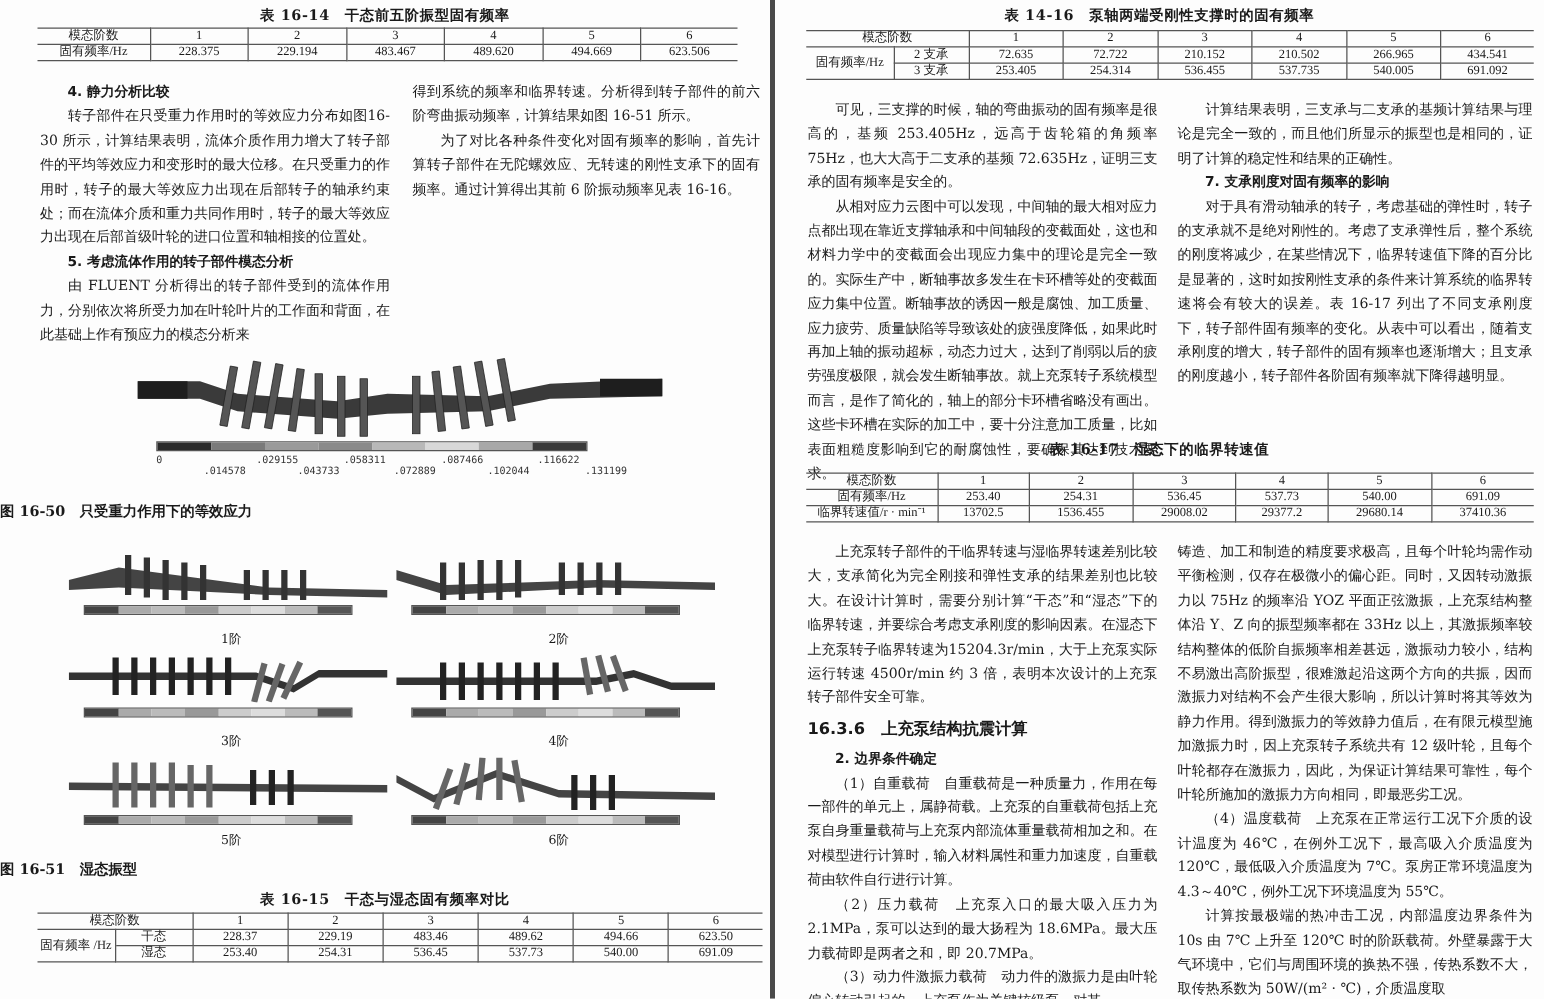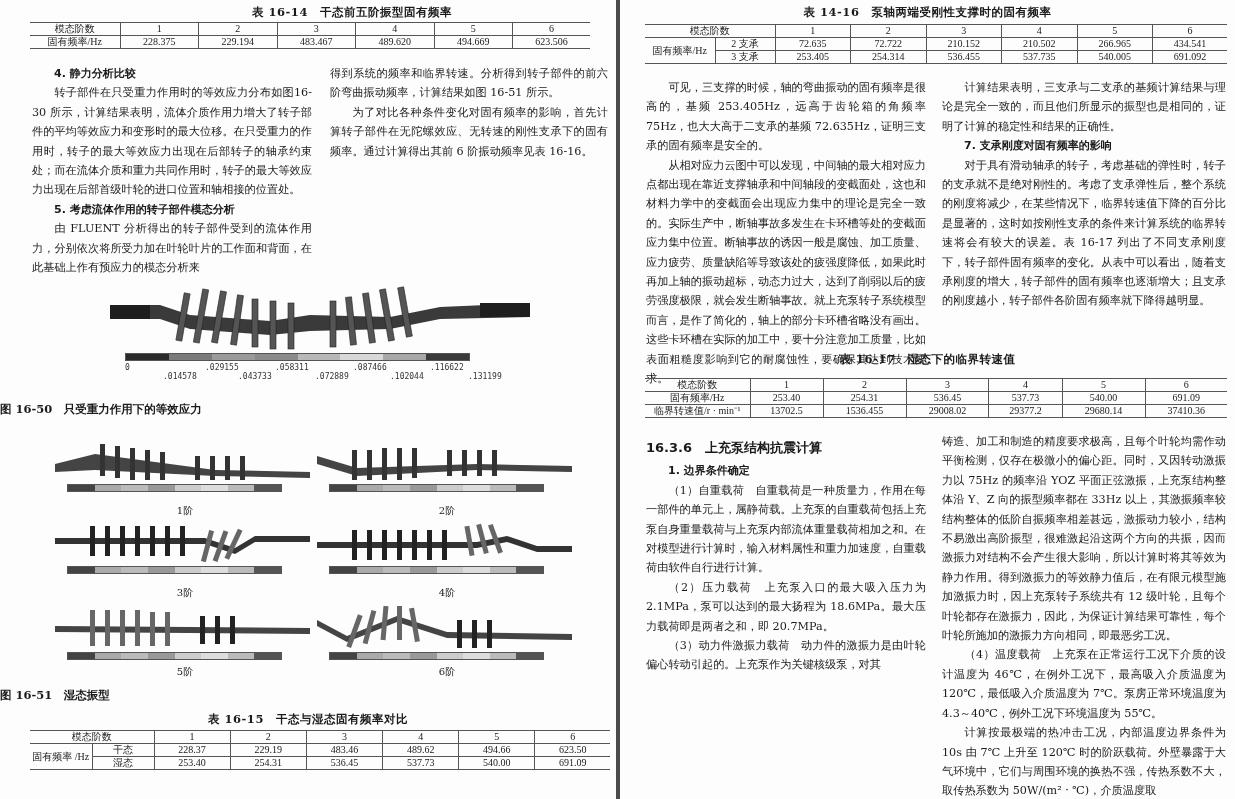--- a/index.html
+++ b/index.html
@@ -28,21 +28,21 @@
   .colorbar { position: absolute; height: 8px; display: flex; border: 1px solid #555; }
   .colorbar span { flex: 1; }
   .ticks { position: absolute; font-family: "DejaVu Sans Mono", "Liberation Mono", monospace; font-size: 8px; color: #333; white-space: nowrap; }
   .modelabel { position: absolute; font-size: 10px; text-align: center; width: 40px; }
 </style>
 </head>
 <body>
 
 <div class="page page-left">
 
-  <div class="tcap" style="left:0;top:5px;width:616px;margin-left:44px;">表 16-14　干态前五阶振型固有频率</div>
+  <div class="tcap" style="left:0;top:5px;width:616px;">表 16-14　干态前五阶振型固有频率</div>
   <table class="dt" style="left:30px;top:22px;width:560px;">
     <tbody>
         <tr>
       <td style="width:90px">模态阶数</td>
       <td>1</td>
       <td>2</td>
       <td>3</td>
       <td>4</td>
       <td>5</td>
       <td>6</td>
@@ -397,22 +397,23 @@
       <td>1536.455</td>
       <td>29008.02</td>
       <td>29377.2</td>
       <td>29680.14</td>
       <td>37410.36</td>
     </tr>
   </tbody>
     </table>
 
   <div class="col" style="left:26px;top:432px;width:280px;">
+    <p>上充泵转子部件的干临界转速与湿临界转速差别比较大，支承简化为完全刚接和弹性支承的结果差别也比较大。在设计计算时，需要分别计算“干态”和“湿态”下的临界转速，并要综合考虑支承刚度的影响因素。在湿态下上充泵转子临界转速为15204.3r/min，大于上充泵实际运行转速 4500r/min 约 3 倍，表明本次设计的上充泵转子部件安全可靠。</p>
     <p class="sec">16.3.6　上充泵结构抗震计算</p>
-    <p class="h">1. 边界条件确定</p>
+    <p class="h">2. 边界条件确定</p>
     <p>（1）自重载荷　自重载荷是一种质量力，作用在每一部件的单元上，属静荷载。上充泵的自重载荷包括上充泵自身重量载荷与上充泵内部流体重量载荷相加之和。在对模型进行计算时，输入材料属性和重力加速度，自重载荷由软件自行进行计算。</p>
     <p>（2）压力载荷　上充泵入口的最大吸入压力为 2.1MPa，泵可以达到的最大扬程为 18.6MPa。最大压力载荷即是两者之和，即 20.7MPa。</p>
     <p>（3）动力件激振力载荷　动力件的激振力是由叶轮偏心转动引起的。上充泵作为关键核级泵，对其</p>
   </div>
   <div class="col" style="left:322px;top:432px;width:284px;">
     <p class="noind">铸造、加工和制造的精度要求极高，且每个叶轮均需作动平衡检测，仅存在极微小的偏心距。同时，又因转动激振力以 75Hz 的频率沿 YOZ 平面正弦激振，上充泵结构整体沿 Y、Z 向的振型频率都在 33Hz 以上，其激振频率较结构整体的低阶自振频率相差甚远，激振动力较小，结构不易激出高阶振型，很难激起沿这两个方向的共振，因而激振力对结构不会产生很大影响，所以计算时将其等效为静力作用。得到激振力的等效静力值后，在有限元模型施加激振力时，因上充泵转子系统共有 12 级叶轮，且每个叶轮都存在激振力，因此，为保证计算结果可靠性，每个叶轮所施加的激振力方向相同，即最恶劣工况。</p>
     <p>（4）温度载荷　上充泵在正常运行工况下介质的设计温度为 46℃，在例外工况下，最高吸入介质温度为 120℃，最低吸入介质温度为 7℃。泵房正常环境温度为 4.3～40℃，例外工况下环境温度为 55℃。</p>
     <p>计算按最极端的热冲击工况，内部温度边界条件为 10s 由 7℃ 上升至 120℃ 时的阶跃载荷。外壁暴露于大气环境中，它们与周围环境的换热不强，传热系数不大，取传热系数为 50W/(m² · ℃)，介质温度取</p>
   </div>
 </div>

